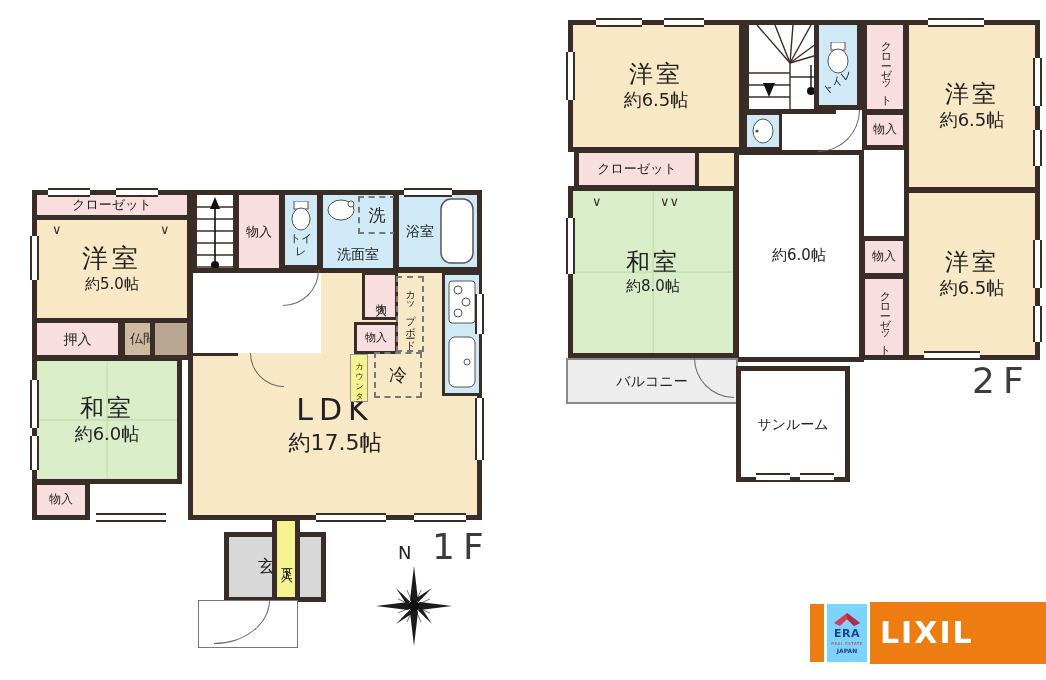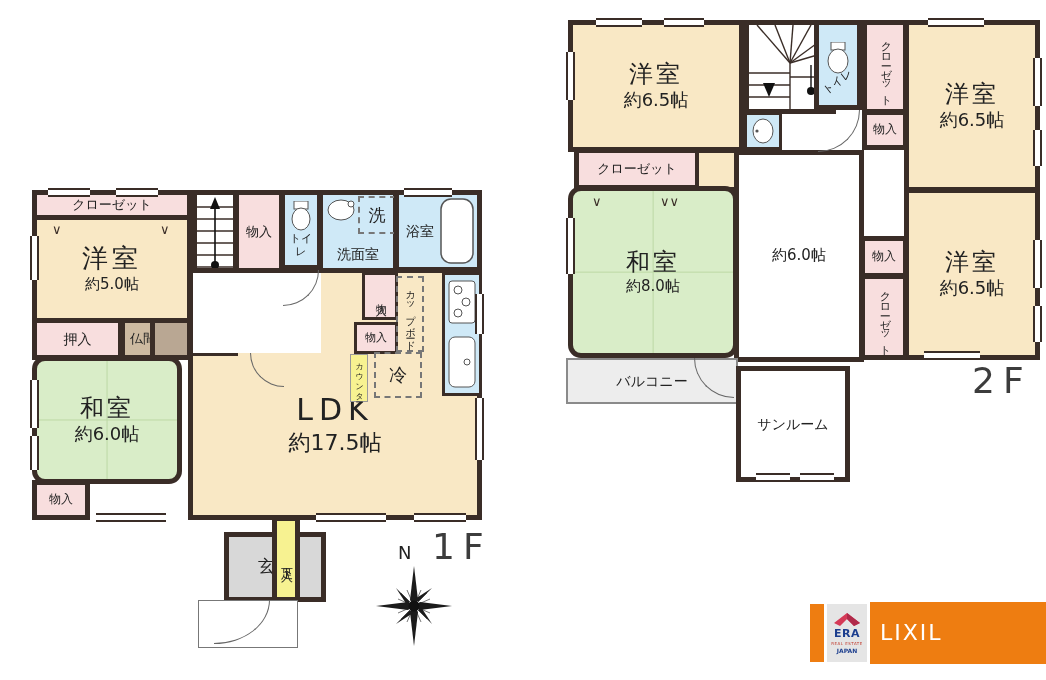--- a/index.html
+++ b/index.html
@@ -9,21 +9,21 @@
         display:flex;flex-direction:column;align-items:center;justify-content:center;
         text-align:center;line-height:1.15;gap:2px;}
   .thin{border-width:3px;}
   .noborder{border:none;}
   .dashed{position:absolute;box-sizing:border-box;border:2px dashed #777;
           display:flex;align-items:center;justify-content:center;background:transparent;}
   .c-cream{background:#f9e8c5;}
   .c-green{background:#d9edc8;
      background-image:linear-gradient(#bcd8a4 1px,transparent 1px),
                       linear-gradient(90deg,#bcd8a4 1px,transparent 1px);
-     background-size:50.4% 50.4%;background-position:-1px -1px;border-radius:13px;}
+     background-size:50.4% 50.4%;background-position:-1px -1px;}
   .c-pink{background:#f8dede;}
   .c-blue{background:#cfe9f7;}
   .c-tan{background:#cdbaa1;margin-left:12px;}
   .c-tan2{background:#b9a793;}
   .c-gray{background:#d8d8d8;}
   .c-yellow{background:#f7f291;}
   .c-balc{background:#ededed;}
   .c-white{background:#ffffff;}
   .t30{font-size:30px;letter-spacing:6px;}
   .t26{font-size:26px;letter-spacing:4px;}
@@ -40,21 +40,21 @@
   .vtext{writing-mode:vertical-rl;text-orientation:upright;letter-spacing:1px;}
   .floorlabel{position:absolute;font-size:36px;letter-spacing:8px;color:#3c3c3c;}
   .winh{position:absolute;height:9px;background:#fff;border-top:2px solid #3a2d27;
         border-bottom:2px solid #3a2d27;box-sizing:border-box;z-index:5;}
   .winv{position:absolute;width:9px;background:#fff;border-left:2px solid #3a2d27;
         border-right:2px solid #3a2d27;box-sizing:border-box;z-index:5;}
   .arc{position:absolute;box-sizing:border-box;border:1.6px solid #666;z-index:4;}
   .stairs{position:absolute;box-sizing:border-box;border:5px solid #3a2d27;background:#fff;}
   .icon-box{position:absolute;box-sizing:border-box;}
   .lixil{position:absolute;background:#ee7d11;}
-  .era-box{position:absolute;background:#e5e5e5;display:flex;flex-direction:column;
+  .era-box{position:absolute;background:#7dd3fc;display:flex;flex-direction:column;
            align-items:center;justify-content:center;gap:1px;}
   .hall{position:absolute;background:#fff;z-index:2;}
   .lbl{position:absolute;z-index:6;color:#222;}
   .vee{position:absolute;z-index:6;color:#3a2d27;font-size:13px;}
 </style>
 </head>
 <body>
 
 <div id="page">
 
@@ -322,16 +322,16 @@
   <div class="era-box" style="left:827px;top:604px;width:40px;height:58px;">
     <svg width="26" height="13" viewBox="0 0 26 13">
       <polygon points="13,0 26,10 20,13 13,6 6,13 0,10" fill="#d53a57"></polygon>
       <polygon points="13,0 13,6 20,13 26,10" fill="#b02a4a"></polygon>
     </svg>
     <span style="font-size:11px;font-weight:bold;color:#1c3e8e;letter-spacing:0.5px;">ERA</span>
     <span style="font-size:4px;color:#c0392b;letter-spacing:0.5px;">REAL ESTATE</span>
     <span style="font-size:6px;font-weight:bold;color:#1c3e8e;">JAPAN</span>
   </div>
   <div class="lixil" style="left:870px;top:602px;width:176px;height:62px;display:flex;flex-direction:column;justify-content:center;padding-left:10px;box-sizing:border-box;">
-    <span style="font-size:22px;font-weight:normal;color:#fff;letter-spacing:2px;line-height:1.05;">LIXIL</span>
+    <span style="font-size:30px;font-weight:bold;color:#fff;letter-spacing:2px;line-height:1.05;">LIXIL</span>
   </div>
 
 </div>
 
 </body></html>

